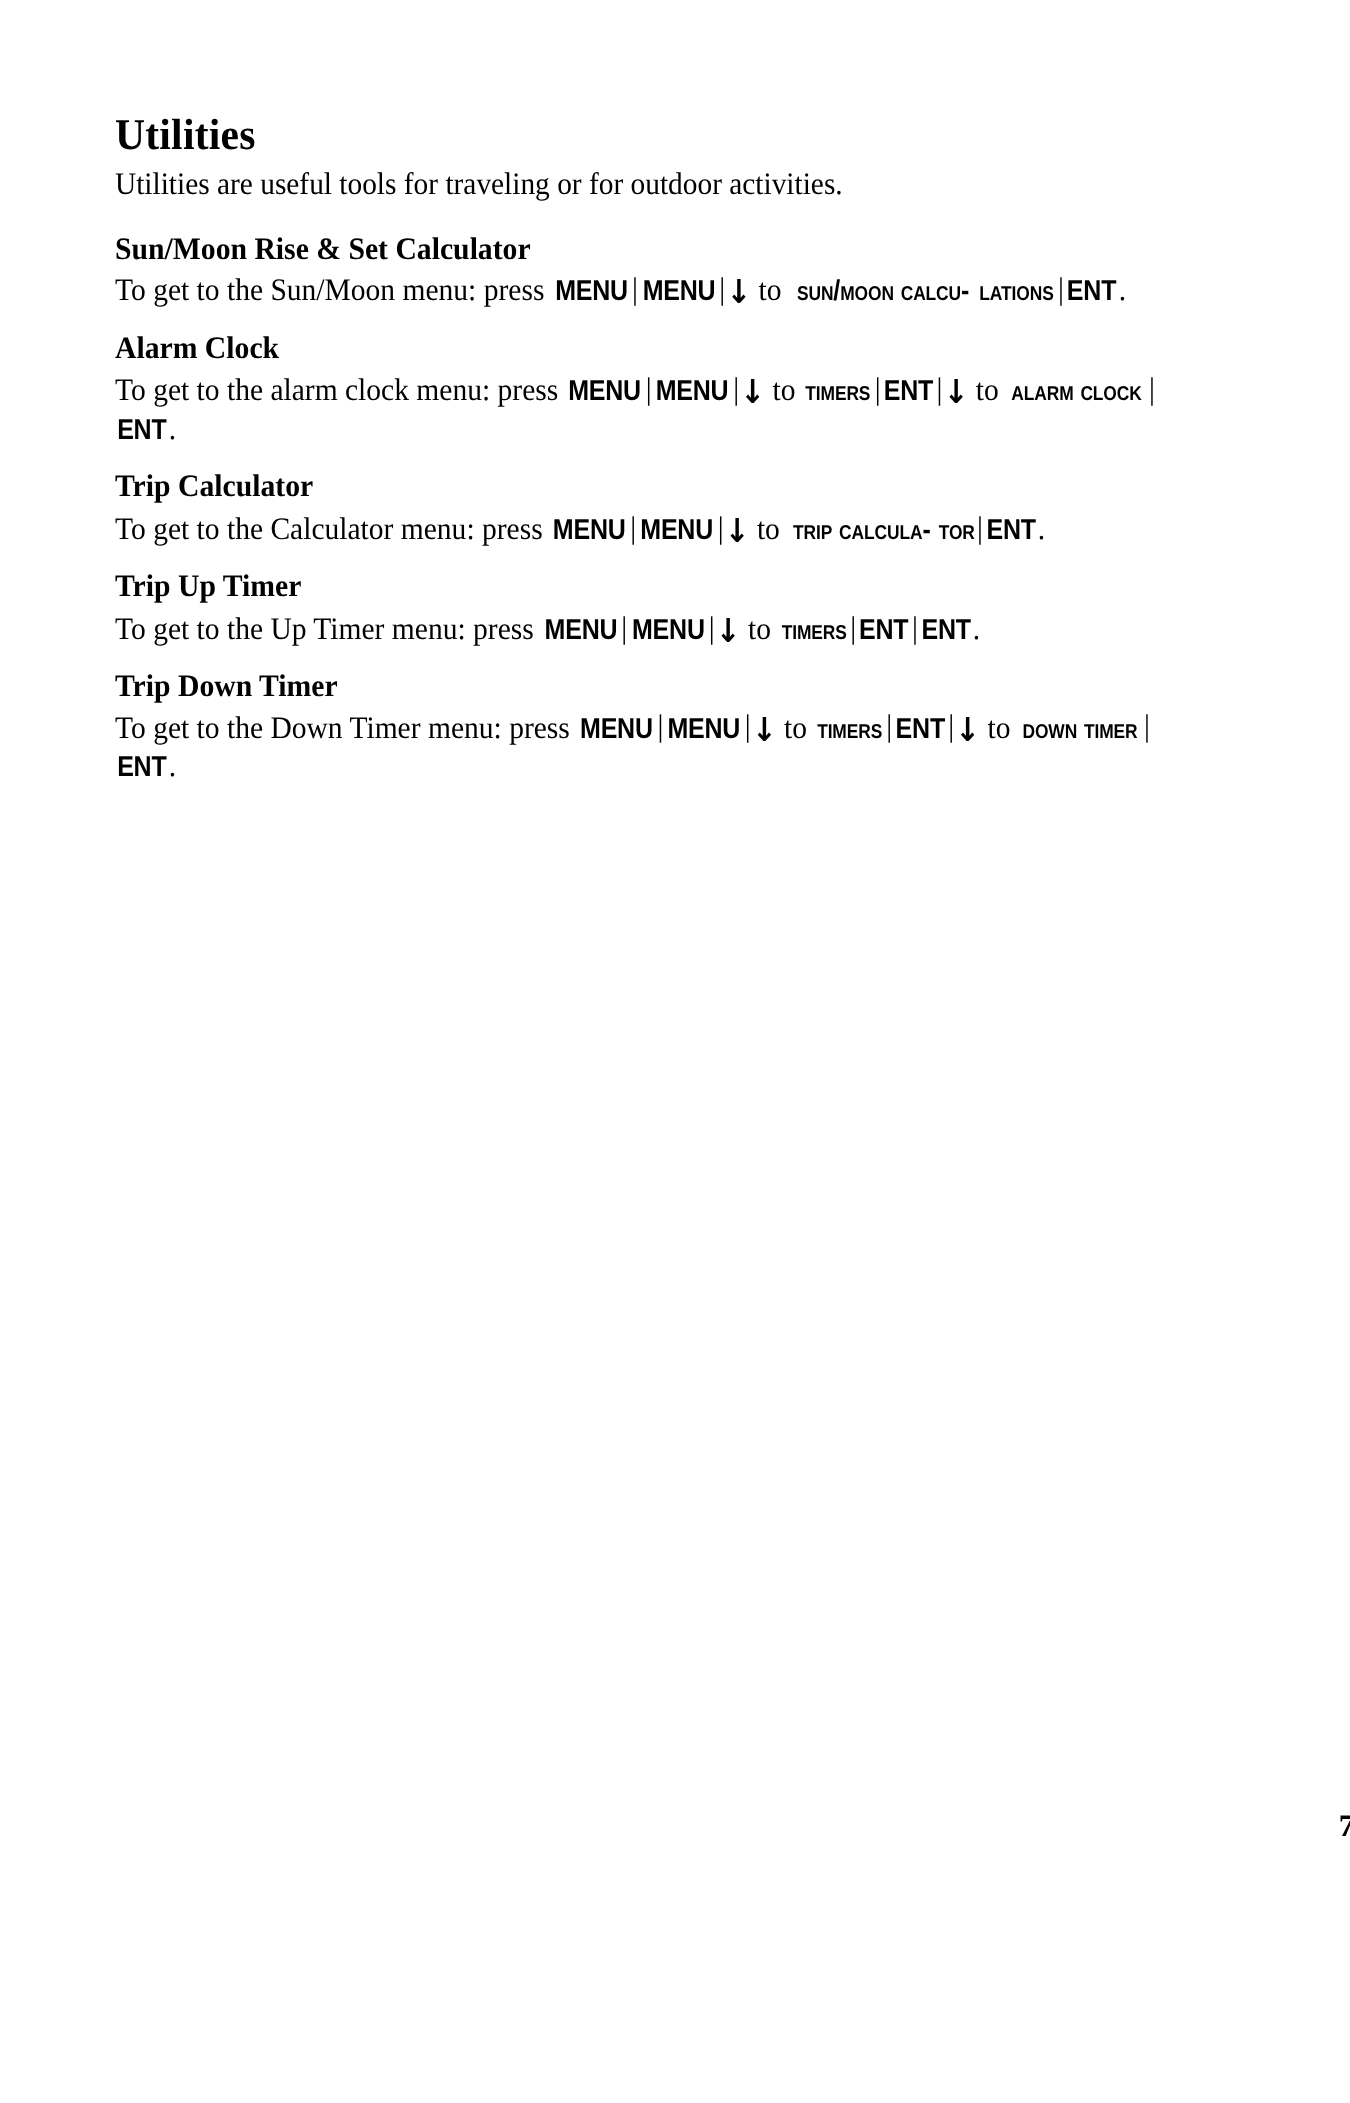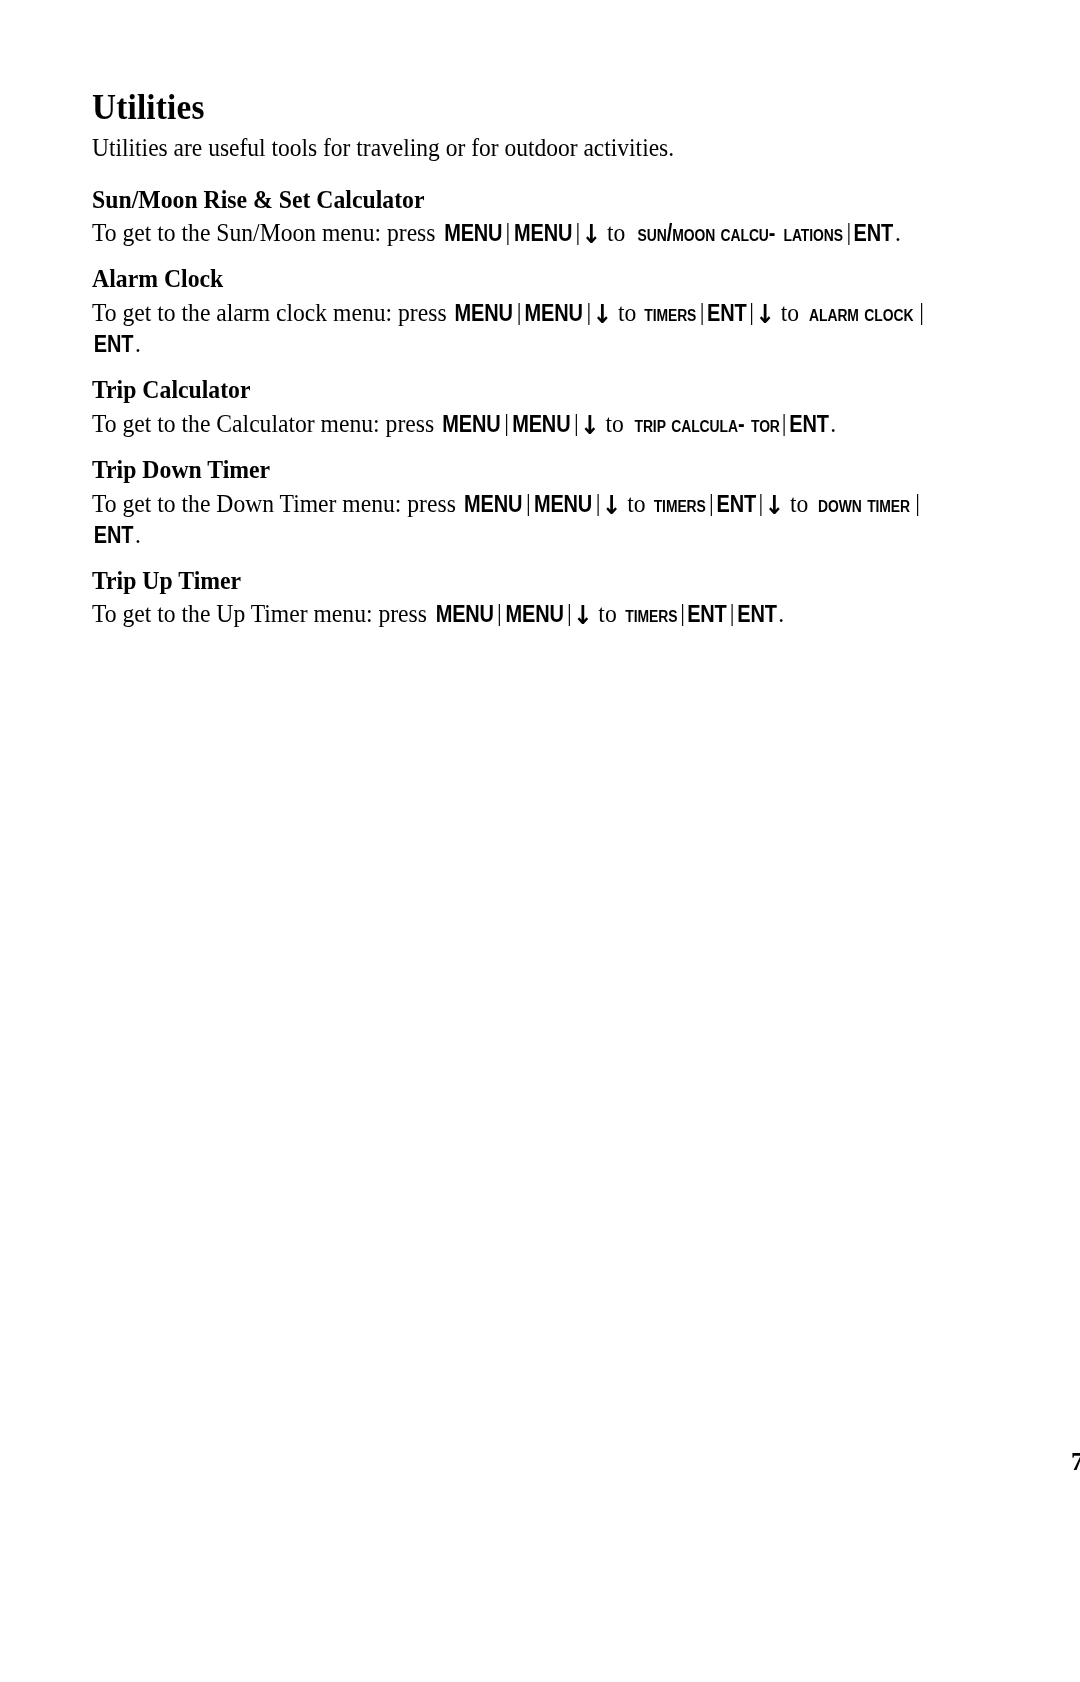--- a/index.html
+++ b/index.html
@@ -168,35 +168,35 @@
     <div class="section">
       <h2 class="section-title">Trip Calculator</h2>
       <p class="instr">
         <span>To get to the Calculator menu: press </span><span class="key">MENU</span><span class="sep">|</span><span class="key">MENU</span><span class="sep">|</span><span class="arrow">↓</span>
         <span>to</span>
         <span class="smcap">Trip Calcula-</span><span class="smcap">tor</span><span class="sep">|</span><span class="key">ENT</span><span>.</span>
       </p>
     </div>
 
     <div class="section">
+      <h2 class="section-title">Trip Up Timer</h2>
+      <p class="instr noj">
+        <span>To get to the Up Timer menu: press </span><span class="key">MENU</span><span class="sep">|</span><span class="key">MENU</span><span class="sep">|</span><span class="arrow">↓</span>
+        <span>to</span>
+        <span class="smcap">Timers</span><span class="sep">|</span><span class="key">ENT</span><span class="sep">|</span><span class="key">ENT</span><span>.</span>
+      </p>
+    </div>
+
+    <div class="section">
       <h2 class="section-title">Trip Down Timer</h2>
       <p class="instr noj">
         <span>To get to the Down Timer menu: press </span><span class="key">MENU</span><span class="sep">|</span><span class="key">MENU</span><span class="sep">|</span><span class="arrow">↓</span>
         <span>to</span>
         <span class="smcap">Timers</span><span class="sep">|</span><span class="key">ENT</span><span class="sep">|</span><span class="arrow">↓</span>
         <span>to</span>
         <span class="smcap">Down Timer</span><span class="sep">|</span><span class="key">ENT</span><span>.</span>
-      </p>
-    </div>
-
-    <div class="section">
-      <h2 class="section-title">Trip Up Timer</h2>
-      <p class="instr noj">
-        <span>To get to the Up Timer menu: press </span><span class="key">MENU</span><span class="sep">|</span><span class="key">MENU</span><span class="sep">|</span><span class="arrow">↓</span>
-        <span>to</span>
-        <span class="smcap">Timers</span><span class="sep">|</span><span class="key">ENT</span><span class="sep">|</span><span class="key">ENT</span><span>.</span>
       </p>
     </div>
 
   </div>
 
   <div class="page-number">79</div>
 </div>
 
 </body></html>

